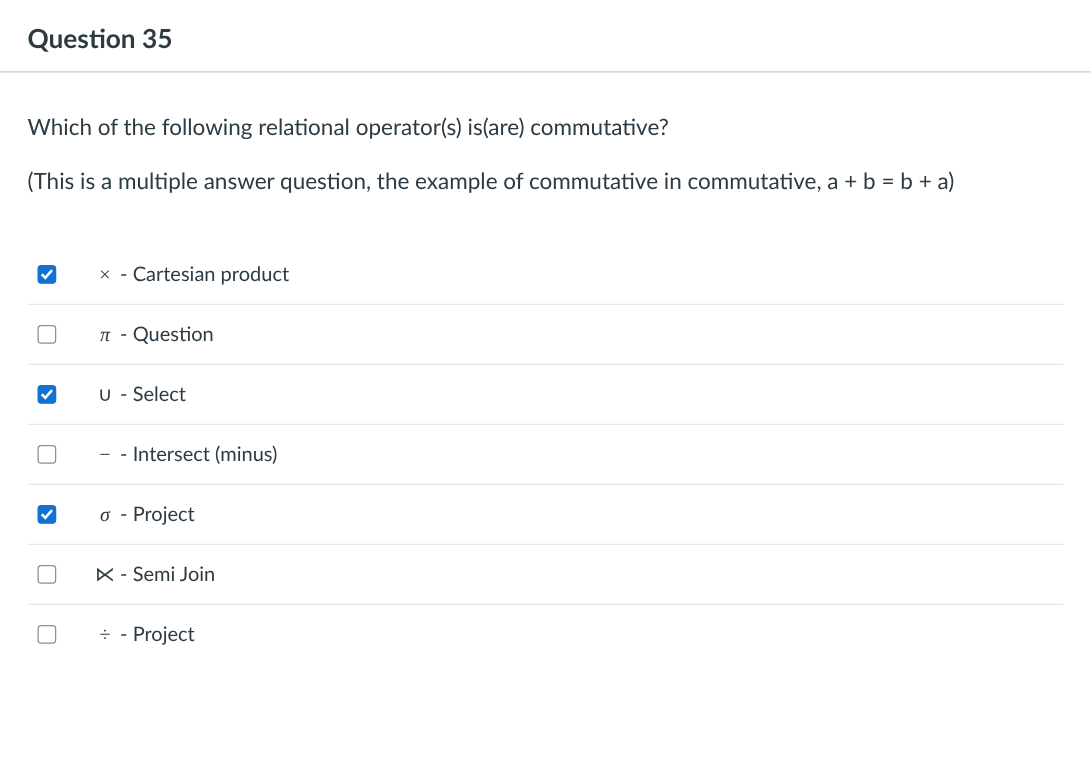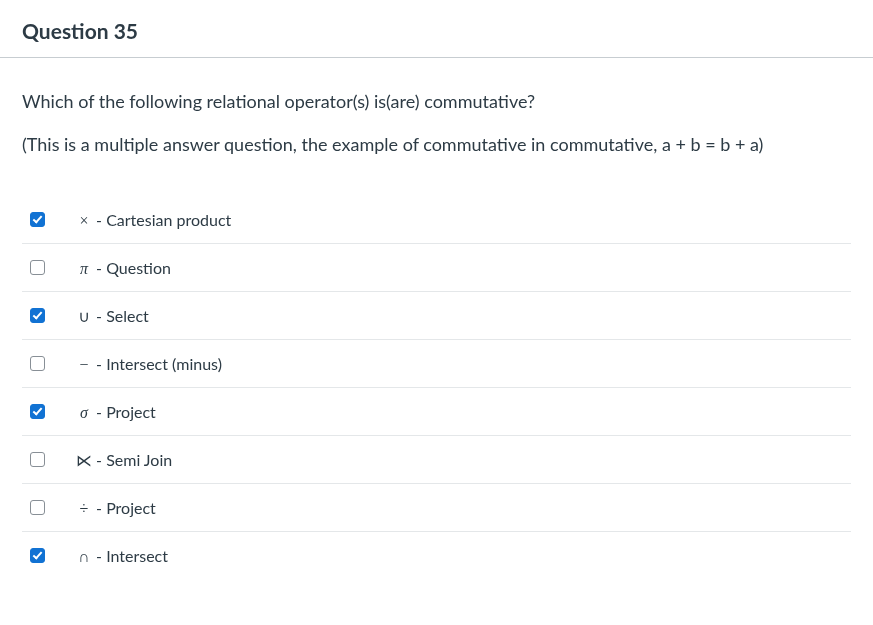--- a/index.html
+++ b/index.html
@@ -114,18 +114,14 @@
         <span><span class="sym">σ</span><span class="lbl"> - Project</span></span>
       </label>
       <label class="option">
         <input type="checkbox" class="cb" style="">
         <span><span class="sym upright">⋉</span><span class="lbl">  - Semi Join</span></span>
       </label>
       <label class="option">
         <input type="checkbox" class="cb" style="">
         <span><span class="sym upright">÷</span><span class="lbl"> - Project</span></span>
       </label>
-      <label class="option">
-        <input type="checkbox" class="cb" checked="" style="">
-        <span><span class="sym upright">∩</span><span class="lbl"> - Intersect</span></span>
-      </label>
     </div>
 </div>
 
 </body></html>

